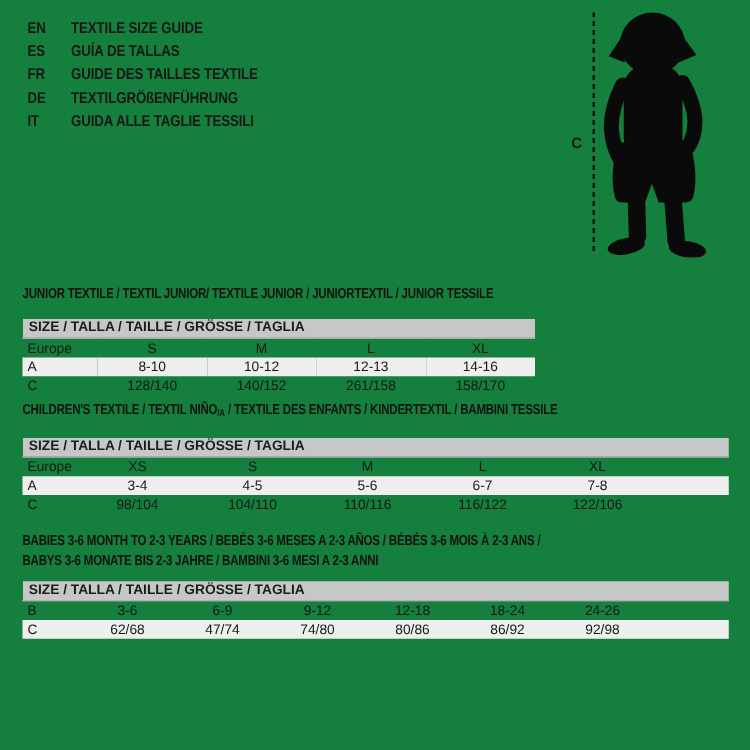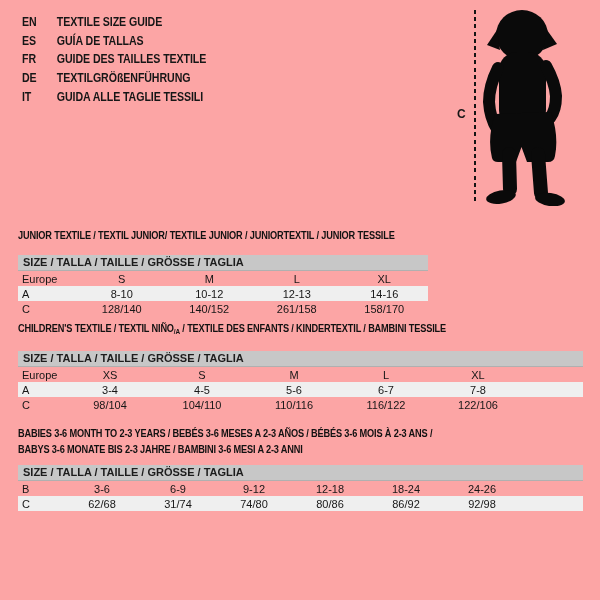--- a/index.html
+++ b/index.html
@@ -1,17 +1,17 @@
 <!DOCTYPE html>
 <html style="--header-bg: #c7c7c7; --stripe-bg: #efefef;"><head>
 <meta charset="utf-8">
 <style>
   html,body{margin:0;padding:0;background:#fff;}
   .canvas{
-    position:relative;width:600px;height:600px;background:#fca5a5;overflow:hidden;
+    position:relative;width:600px;height:600px;background:#15803d;overflow:hidden;
     font-family:"Liberation Sans",sans-serif;color:#161616;
   }
   
   .lang-list{position:absolute;left:22px;top:13px;}
   .lang-row{white-space:nowrap;font-weight:bold;font-size:12.5px;line-height:18.7px;
     transform:scaleX(0.85);transform-origin:0 0;letter-spacing:-0.1px;}
   .lang-code{display:inline-block;width:41px;}
   
   .dash-line{position:absolute;left:474px;top:10px;width:2px;height:194px;
     background:repeating-linear-gradient(to bottom,#141414 0 4px,transparent 4px 7.2px);}
@@ -202,21 +202,21 @@
           <td>6-9</td>
           <td>9-12</td>
           <td>12-18</td>
           <td>18-24</td>
           <td>24-26</td>
           <td></td>
         </tr>
         <tr>
           <td class="rl">C</td>
           <td>62/68</td>
-          <td>31/74</td>
+          <td>47/74</td>
           <td>74/80</td>
           <td>80/86</td>
           <td>86/92</td>
           <td>92/98</td>
           <td></td>
         </tr>
       </tbody>
     </table>
   </div>
 

